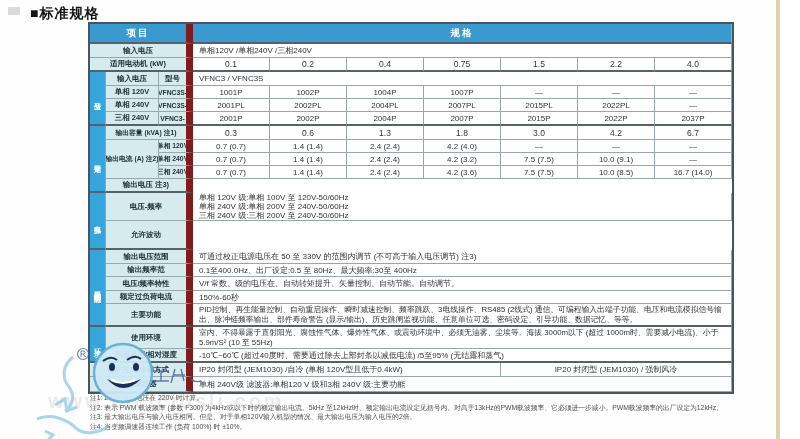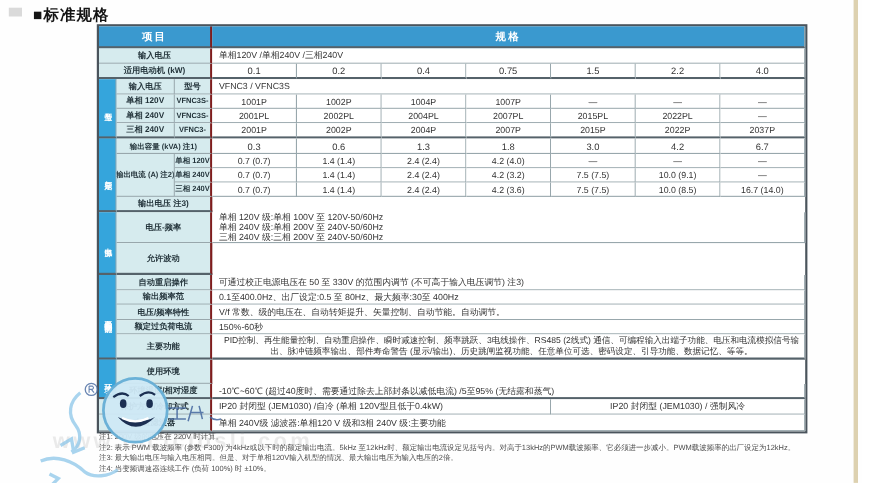--- a/index.html
+++ b/index.html
@@ -14,30 +14,30 @@
   .band{display:flex;}
   .col{display:flex;flex-direction:column;}
   .c{box-sizing:border-box;border-right:1px solid #98a7ac;border-bottom:1px solid #98a7ac;
      display:flex;align-items:center;justify-content:center;overflow:hidden;}
   .hdr{background:#3a99cf;color:#fff;font-weight:bold;font-size:9.5px;letter-spacing:2px;}
   .lab{background:#d6ebee;font-weight:bold;font-size:7.5px;color:#23333a;}
   .bar{background:#35a5dc;color:#fff;}
   .vtxt{writing-mode:vertical-rl;font-size:7px;font-weight:bold;letter-spacing:1px;line-height:1;}
   .d{background:#fff;font-size:8px;color:#333;}
   .num{font-size:8.5px;}
-  .left{justify-content:flex-start;padding-left:6px;text-align:center;}
+  .left{justify-content:flex-start;padding-left:6px;text-align:left;}
   .lines{flex-direction:column;align-items:flex-start;justify-content:center;}
   .lines div{line-height:9.3px;white-space:nowrap;}
   .wrap2{display:block;line-height:10.5px;font-size:7.8px;padding-top:1px;}
   .lbl-sm{font-size:6.8px;white-space:nowrap;}
   .w-lab{width:103px;}  .w-lab2{width:87px;}
   .w-s1{width:53px;}    .w-s2{width:34px;}
   .w-col{width:77px;}   .w-span{width:539px;}
   .w4{width:308px;}     .w3{width:231px;}
-  .dv{border-right:2px solid #7f1d1d;}
+  .dv{border-right:7px solid #7f1d1d;}
   .thick > .c, .tb{border-bottom:2px solid #55626a !important;}
 
   .notes{position:absolute;left:90px;top:393px;font-size:6.8px;color:#4c4c4c;}
   .notes div{line-height:9.6px;white-space:nowrap;}
   .wm-url{position:absolute;left:48px;top:390px;font-size:20px;font-weight:bold;
           color:rgba(130,130,130,0.16);letter-spacing:3px;pointer-events:none;}
   .wm-svg{position:absolute;left:15px;top:335px;pointer-events:none;}
 </style>
 </head>
 <body>
@@ -189,21 +189,21 @@
       </div>
     </div>
   </div>
 
   <div class="band">
     <div class="c bar tb" style="width:16px;height:77px">
       <span class="vtxt">主要控制功能</span>
         </div>
     <div class="col">
       <div class="row" style="height:14px">
-        <div class="c lab w-lab2 dv">自动重启操作</div>
+        <div class="c lab w-lab2 dv">输出电压范围</div>
         <div class="c d left w-span">可通过校正电源电压在 50 至 330V 的范围内调节 (不可高于输入电压调节) 注3)</div>
       </div>
       <div class="row" style="height:13px">
         <div class="c lab w-lab2 dv">输出频率范</div>
         <div class="c d left w-span">0.1至400.0Hz、出厂设定:0.5 至 80Hz、最大频率:30至 400Hz</div>
       </div>
       <div class="row" style="height:14px">
         <div class="c lab w-lab2 dv">电压/频率特性</div>
         <div class="c d left w-span">V/f 常数、级的电压在、自动转矩提升、矢量控制、自动节能。自动调节。</div>
       </div>
@@ -220,20 +220,23 @@
     </div>
   </div>
 
   <div class="band">
     <div class="c bar tb" style="width:16px;height:36px">
       <span class="vtxt">环境</span>
         </div>
     <div class="col">
       <div class="row" style="height:22px">
         <div class="c lab w-lab2 dv">使用环境</div>
+        <div class="c d left w-span">
+          <span class="wrap2">室内、不得暴露于直射阳光、腐蚀性气体、爆炸性气体、或震动环境中、必须无油雾、尘埃等。海拔 3000m以下 (超过 1000m时、需要减小电流)、小于 5.9m/S² (10 至 55Hz)</span>
+            </div>
       </div>
       <div class="row thick" style="height:14px">
         <div class="c lab w-lab2 dv">环境温度/相对湿度</div>
         <div class="c d left w-span">-10℃~60℃ (超过40度时、需要通过除去上部封条以减低电流) /5至95% (无结露和蒸气)</div>
       </div>
     </div>
   </div>
 
   <div class="row" style="height:14px">
     <div class="c lab w-lab dv">保护方式/冷却方式</div>

